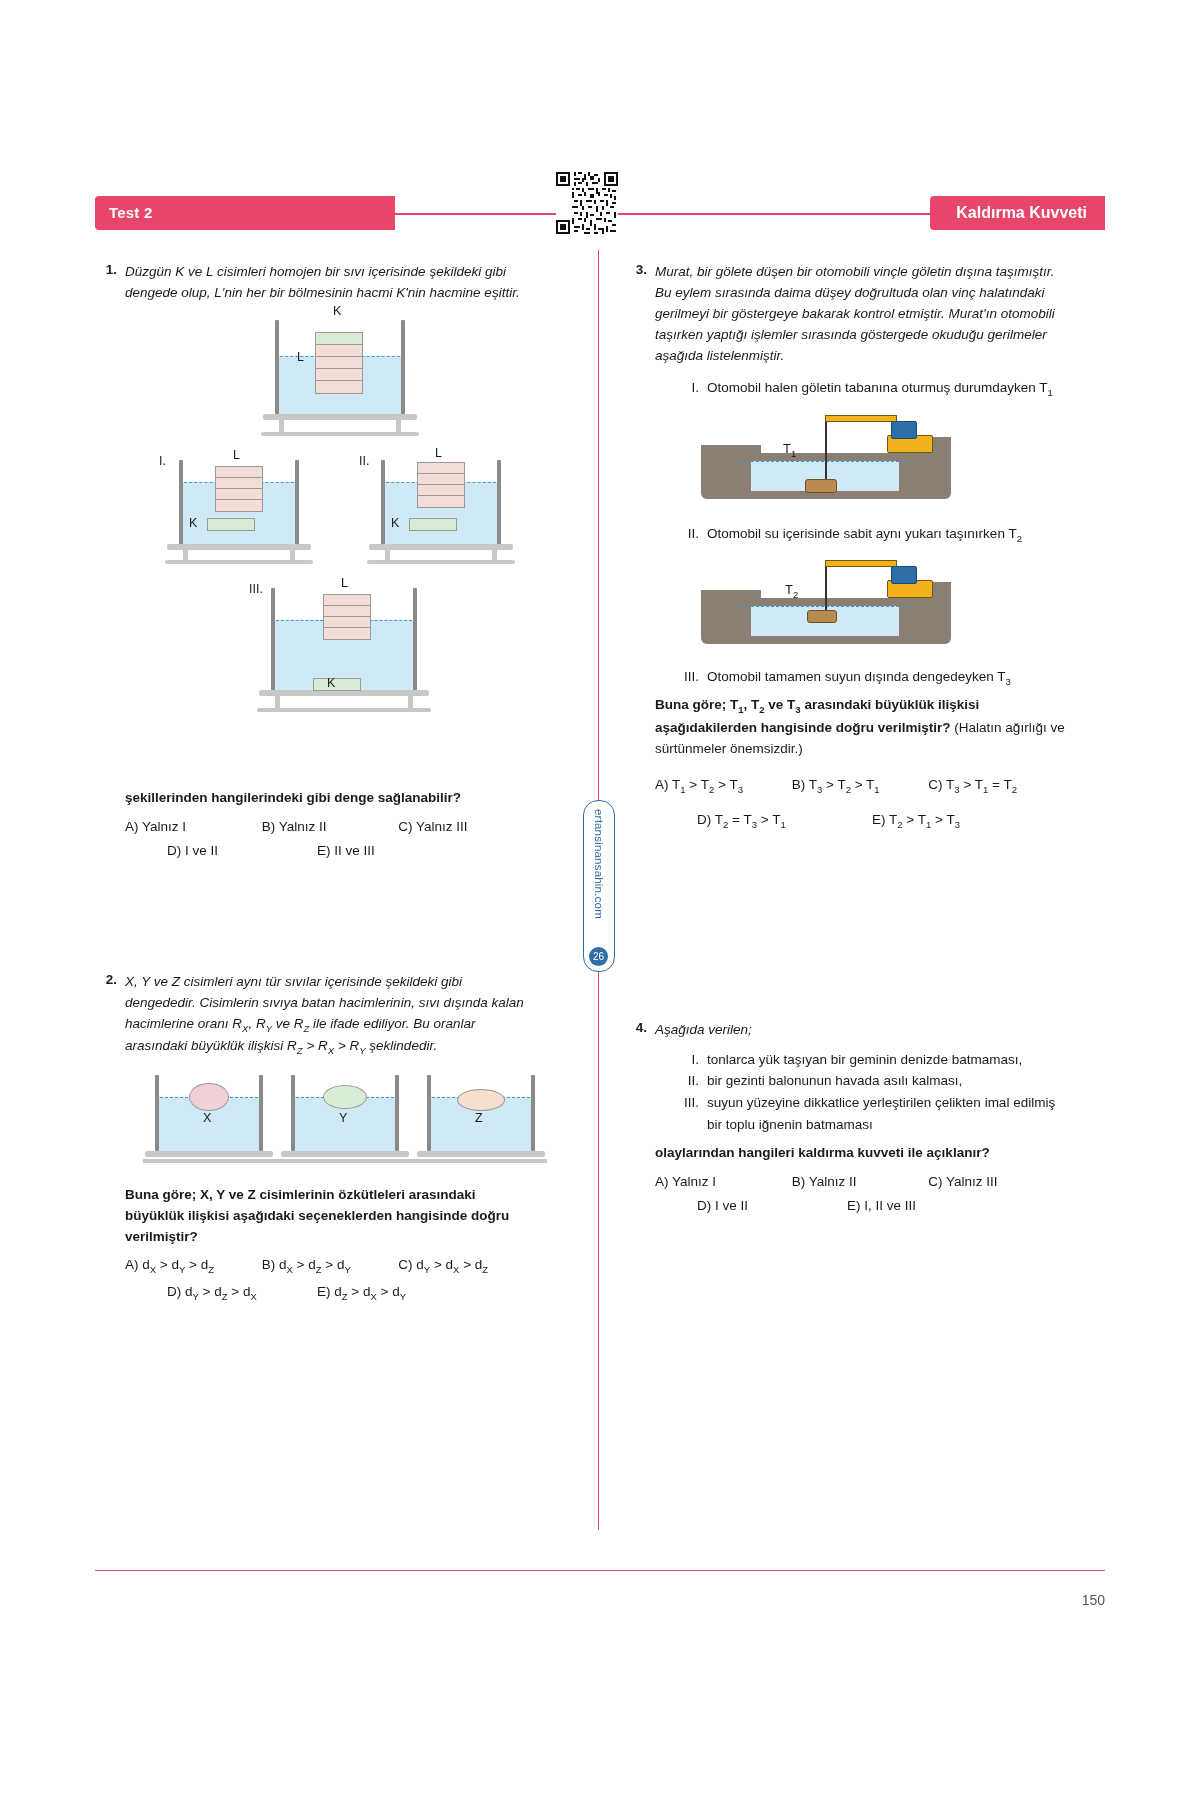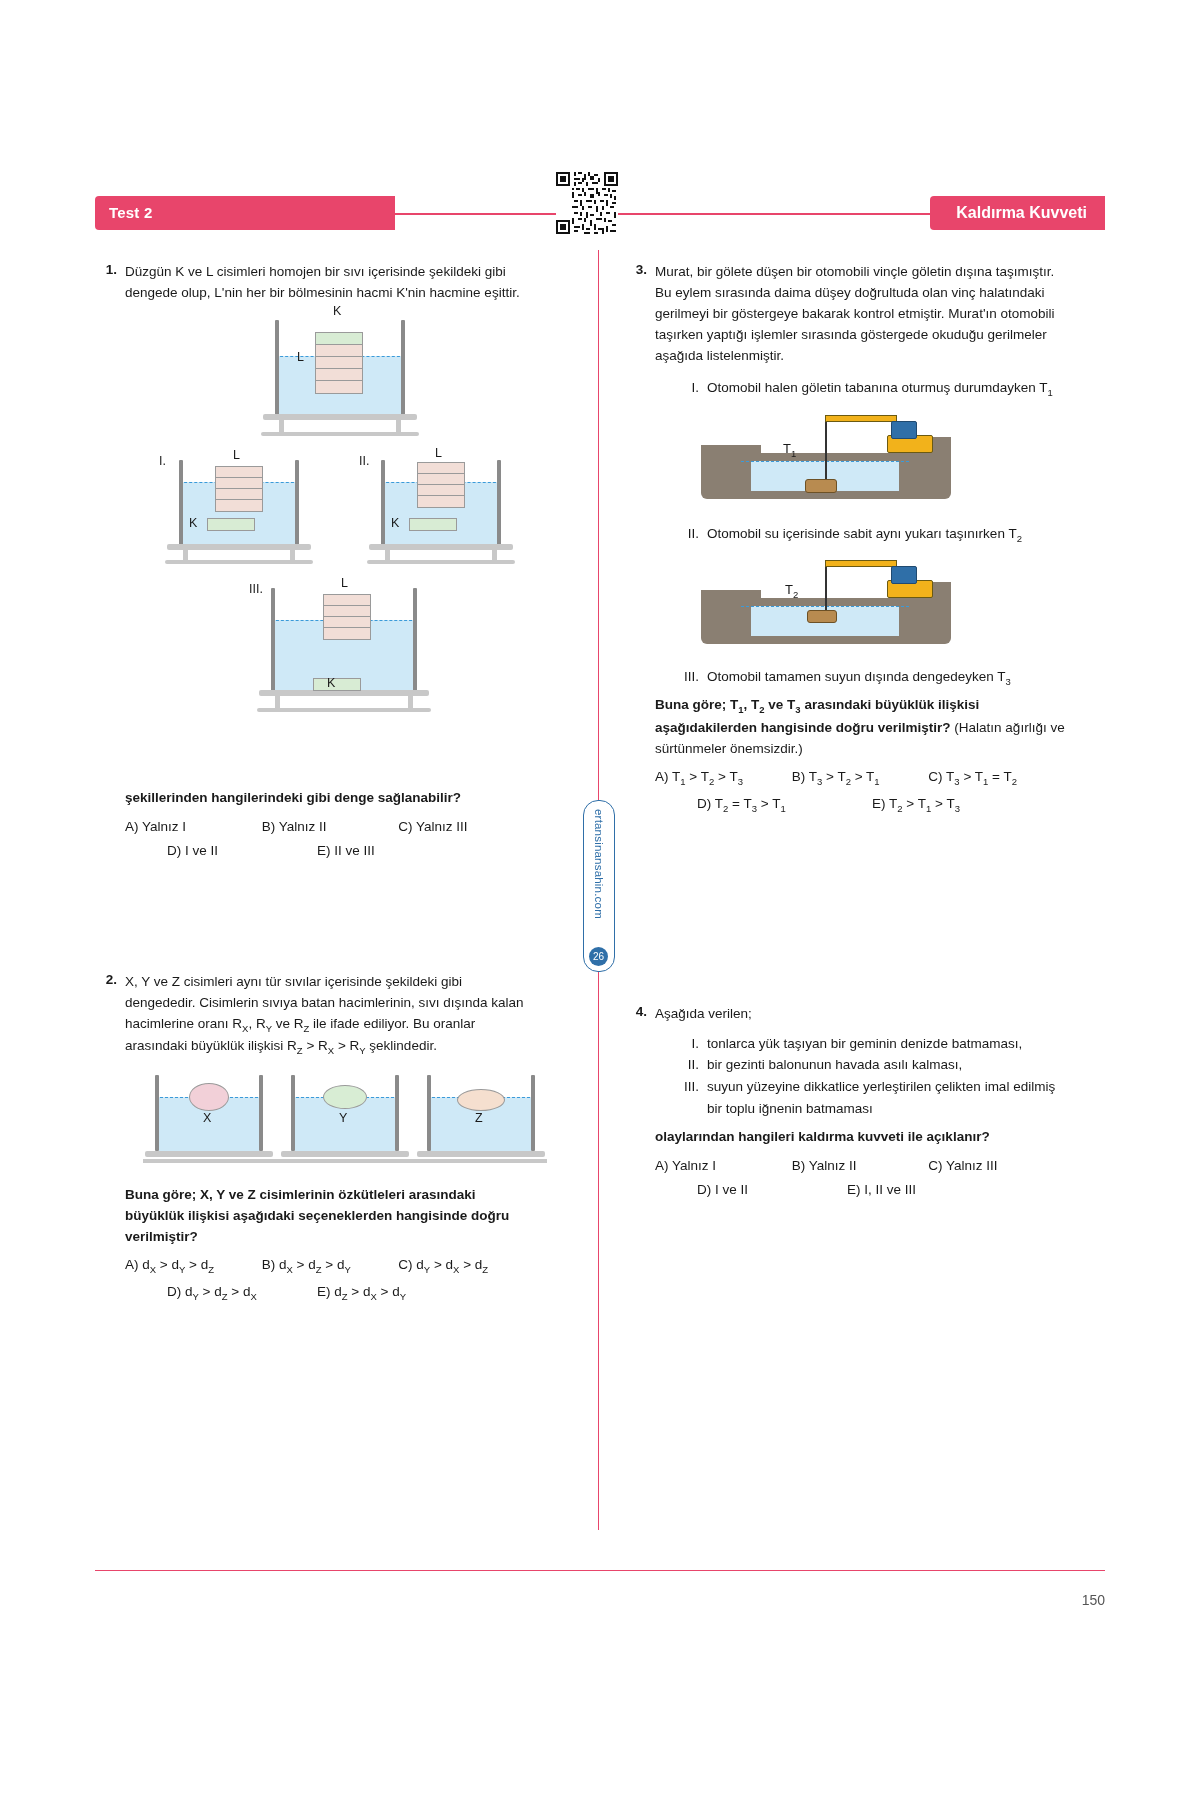--- a/index.html
+++ b/index.html
@@ -77,35 +77,35 @@
     font-size:10px; line-height:19px; text-align:center;
   }
 
   
   .q { position:relative; }
   .q-num {
     position:absolute; left:0; top:0; width:22px;
     font-size:13.5px; font-weight:bold; text-align:right;
   }
   .q-body { margin-left:30px; }
-  .q-text { font-size:13.5px; line-height:1.55; }
+  .q-text { font-size:13.5px; line-height:1.55;font-style:italic; }
   .q-bold { font-weight:bold; font-size:13.5px; line-height:1.55; }
   .sub { vertical-align:sub; font-size:9.5px; }
   .roman-list { margin:8px 0 0 0; }
   .roman-item {
     font-size:13.5px; line-height:1.6; display:flex; gap:8px;
     margin-left:22px;
   }
   .roman-item .r { width:22px; text-align:right; flex:none; }
 
   .choices { margin-top:10px; font-size:13.5px; }
   .choices .row1 { display:flex; }
   .choices .row2 { display:flex; margin-top:9px; padding-left:42px; }
   .choices .ch { width:150px; }
-  .choices .ch-wide { width:175px; }
+  .choices .ch-wide { width:175px;margin-top:8px; }
 
   
   .fig { position:relative; }
   .tank { position:absolute; }
   .tank .walls-l, .tank .walls-r {
     position:absolute; top:0; width:4px; background:#8a8a8a; border-radius:1px;
   }
   .tank .water {
     position:absolute; background:#cfe9f7;
   }

